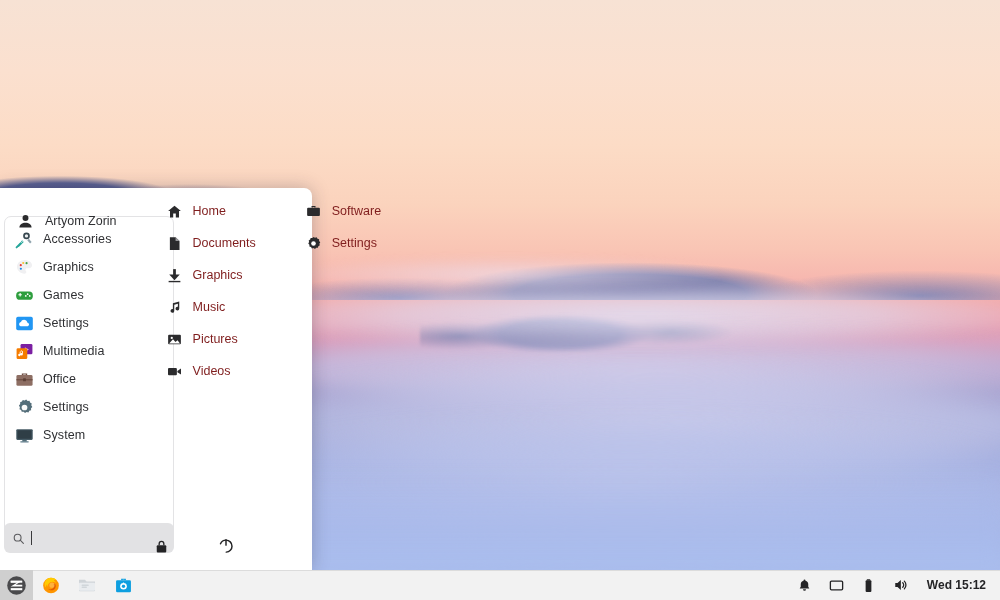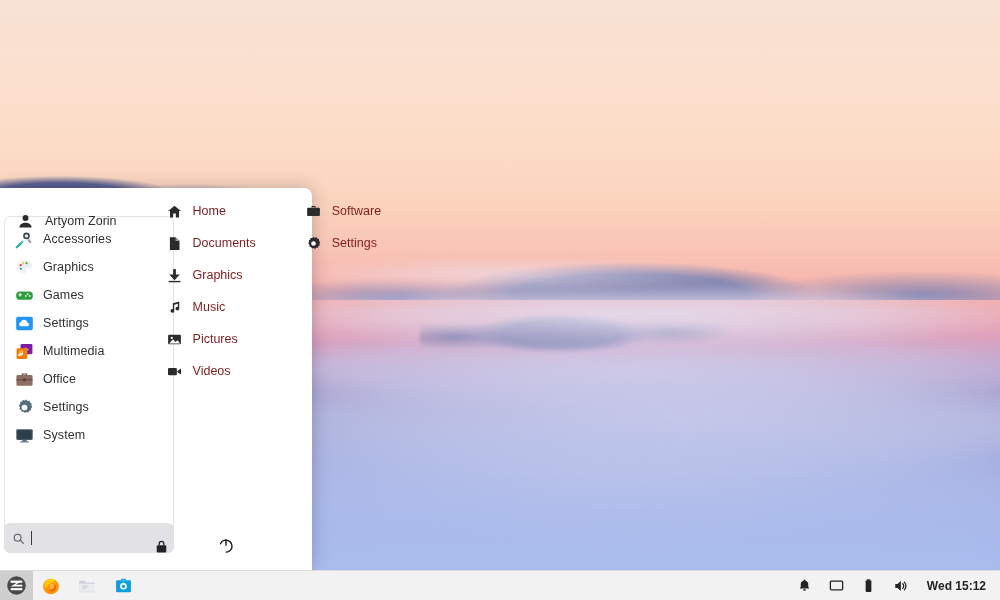--- a/index.html
+++ b/index.html
@@ -227,21 +227,21 @@
   .action-btn svg { display: block; fill: #232325; }
 
   
   #taskbar {
     position: absolute;
     left: 0; bottom: 0;
     width: 1000px; height: 30px;
     background: #f2f2f2;
     border-top: 1px solid #dcdcdc;
     display: flex;
-    align-items: center;
+    align-items: flex-end;
     z-index: 30;
   }
   #tb-left { display: flex; align-items: center; height: 30px; }
   .tb-btn {
     width: 36px; height: 30px;
     display: flex; align-items: center; justify-content: center;
     cursor: default;
   }
   #zorin-btn { background: #cfcfcf; width: 33px; }
   #tb-spacer { flex: 1; }

